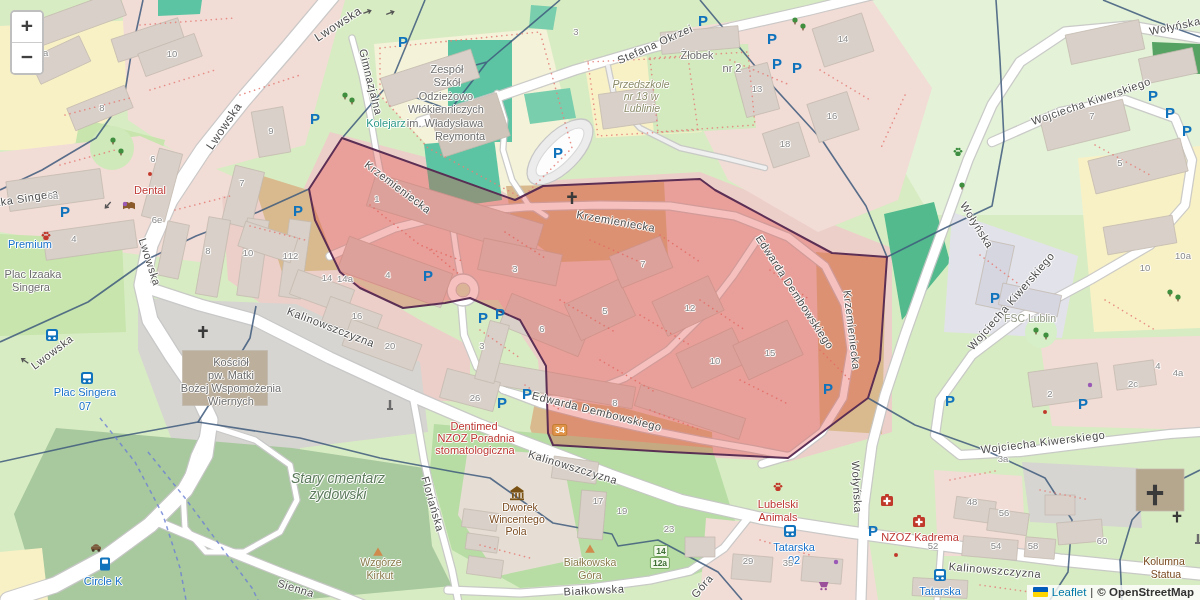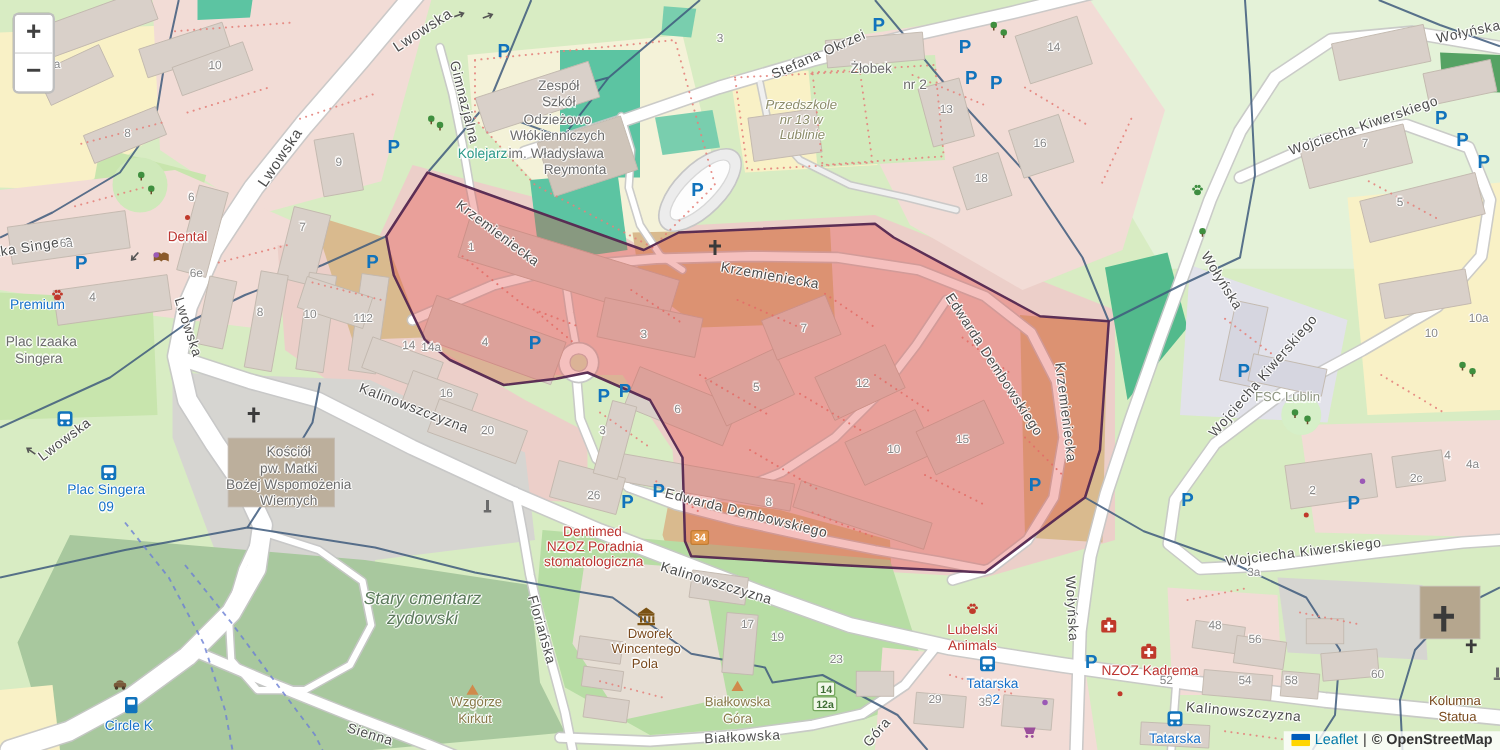--- a/index.html
+++ b/index.html
@@ -521,21 +521,21 @@
       <div class="map-label lbl-brown" style="left: 516px; top: 531px;">Pola</div>
       <div class="map-label lbl-fsc" style="left: 1030px; top: 318px;">FSC Lublin</div>
       <div class="map-label lbl-red" style="left: 150px; top: 190px;">Dental</div>
       <div class="map-label lbl-red" style="left: 474px; top: 426px;">Dentimed</div>
       <div class="map-label lbl-red" style="left: 476px; top: 438px;">NZOZ Poradnia</div>
       <div class="map-label lbl-red" style="left: 475px; top: 450px;">stomatologiczna</div>
       <div class="map-label lbl-red" style="left: 778px; top: 504px;">Lubelski</div>
       <div class="map-label lbl-red" style="left: 778px; top: 517px;">Animals</div>
       <div class="map-label lbl-red" style="left: 920px; top: 537px;">NZOZ Kadrema</div>
       <div class="map-label lbl-blue" style="left: 85px; top: 392px;">Plac Singera</div>
-      <div class="map-label lbl-blue" style="left: 85px; top: 406px;">09</div>
+      <div class="map-label lbl-blue" style="left: 85px; top: 406px;">07</div>
       <div class="map-label lbl-blue" style="left: 794px; top: 547px;">Tatarska</div>
       <div class="map-label lbl-blue" style="left: 794px; top: 560px;">02</div>
       <div class="map-label lbl-blue" style="left: 940px; top: 591px;">Tatarska</div>
       <div class="map-label lbl-blue" style="left: 103px; top: 581px;">Circle K</div>
       <div class="map-label lbl-blue" style="left: 30px; top: 244px;">Premium</div>
       <div class="map-label lbl-num" style="left: 271px; top: 130px;">9</div>
       <div class="map-label lbl-num" style="left: 43px; top: 52px;">7a</div>
       <div class="map-label lbl-num" style="left: 102px; top: 107px;">8</div>
       <div class="map-label lbl-num" style="left: 172px; top: 53px;">10</div>
       <div class="map-label lbl-num" style="left: 377px; top: 198px;">1</div>

